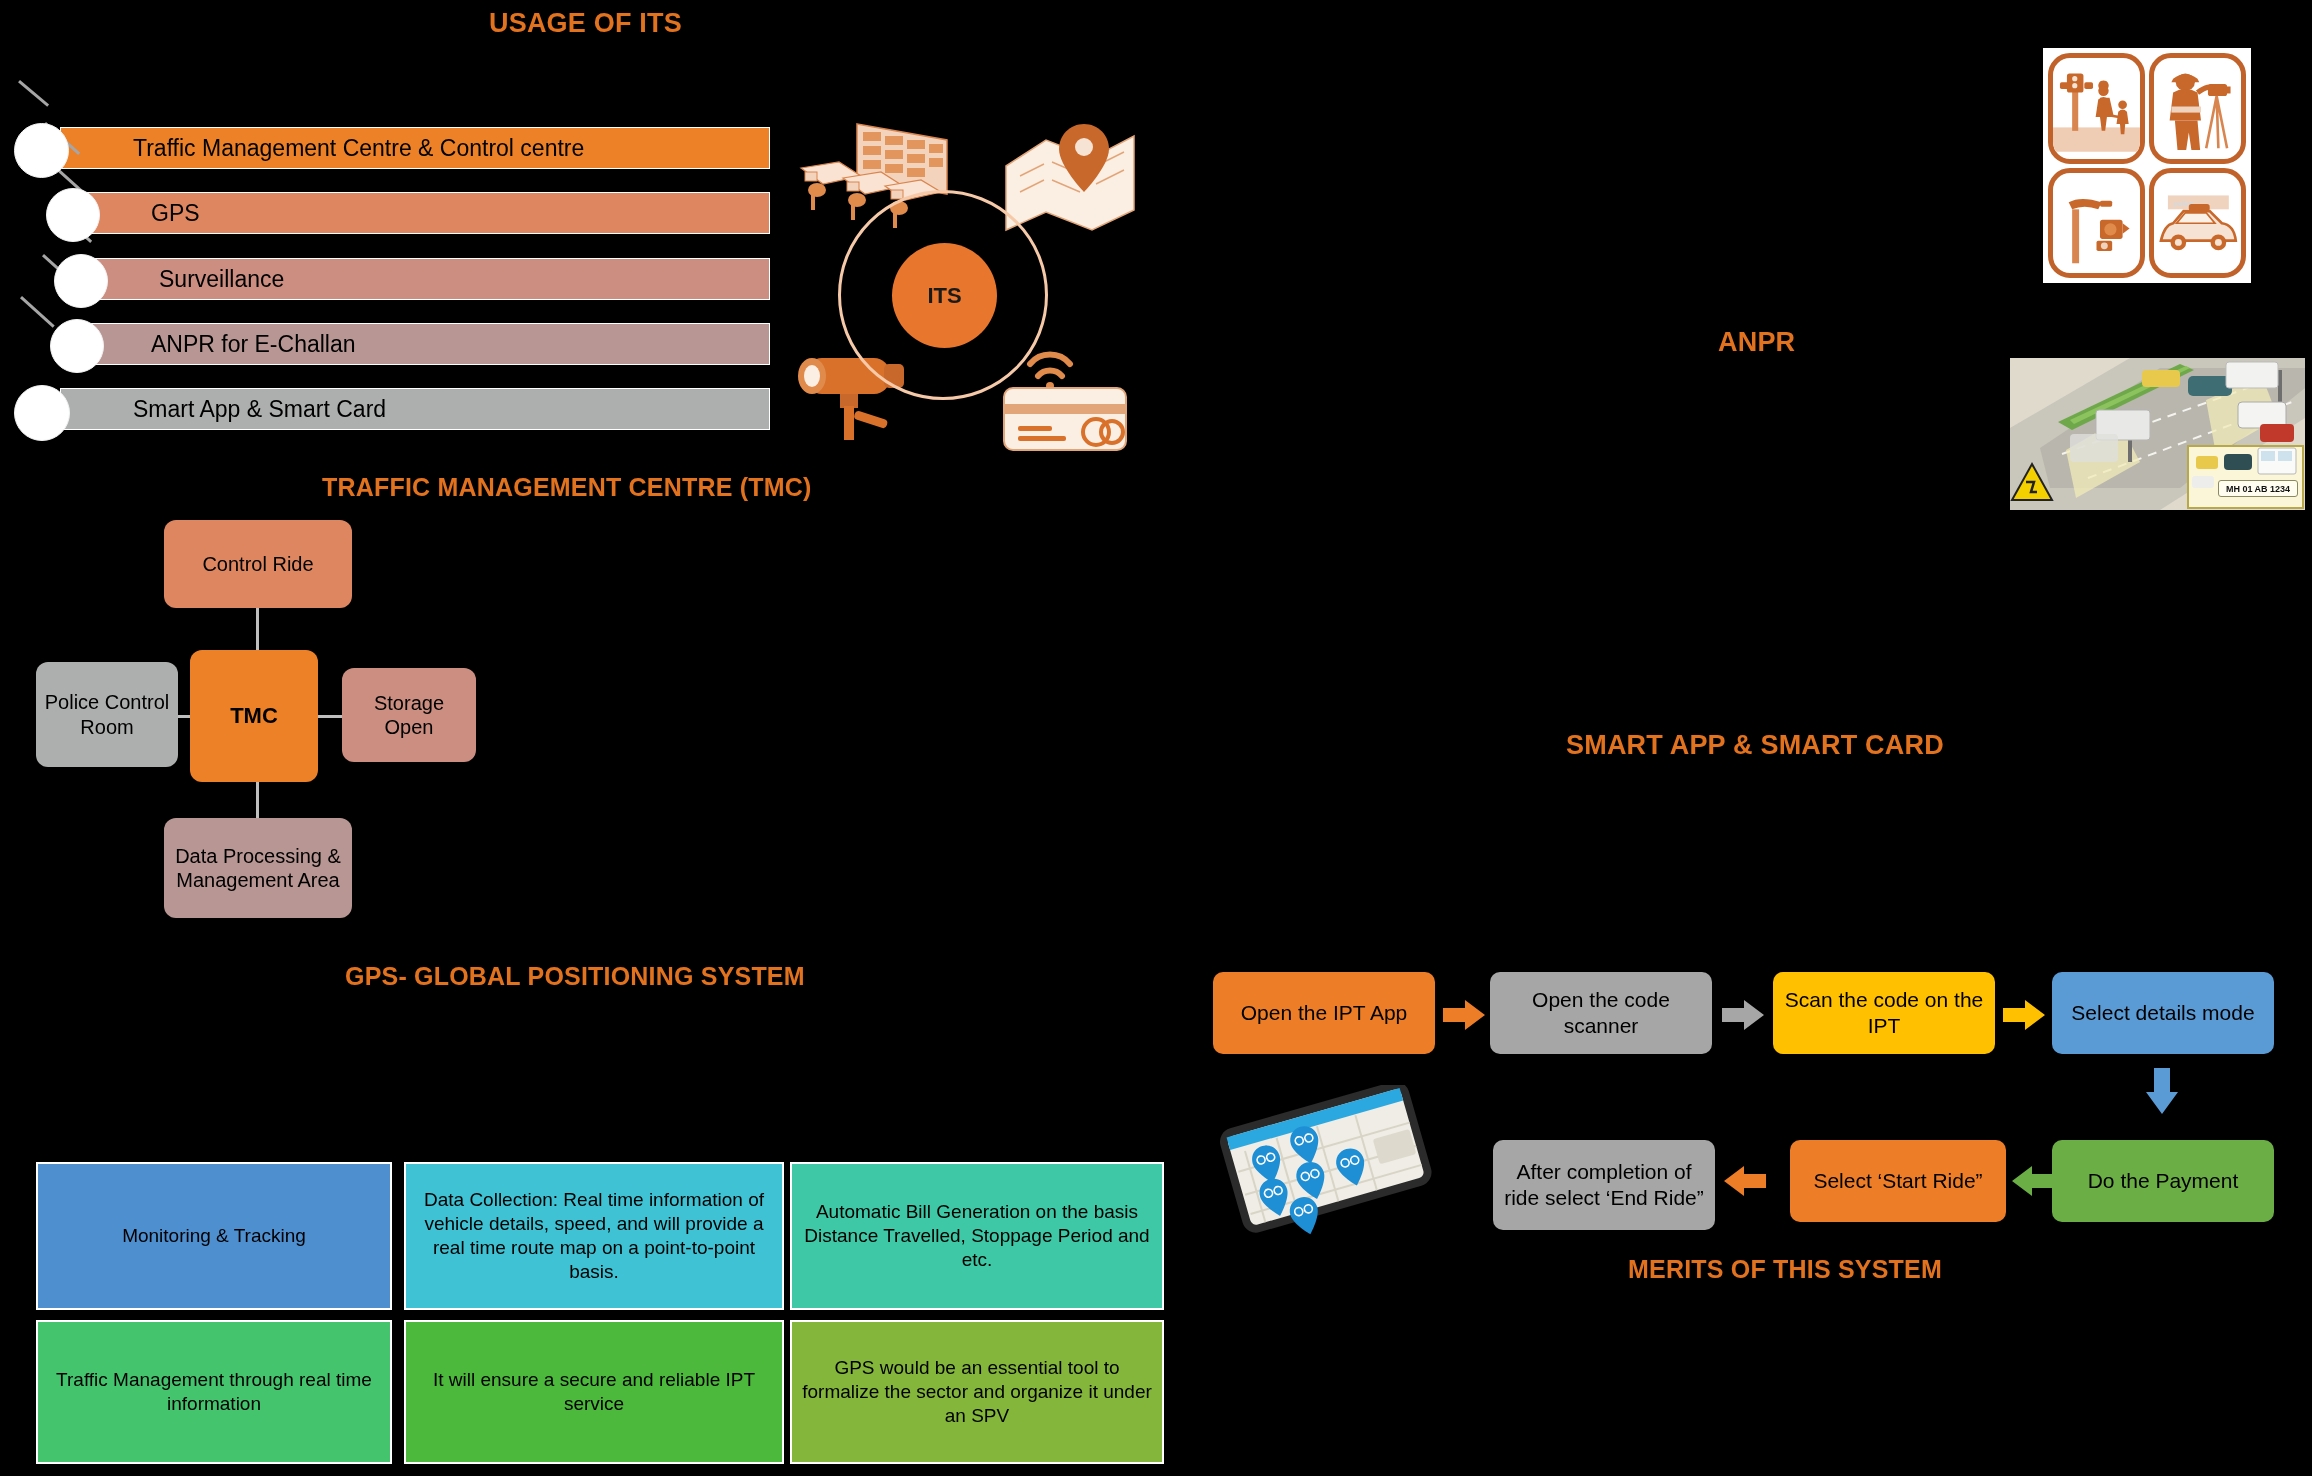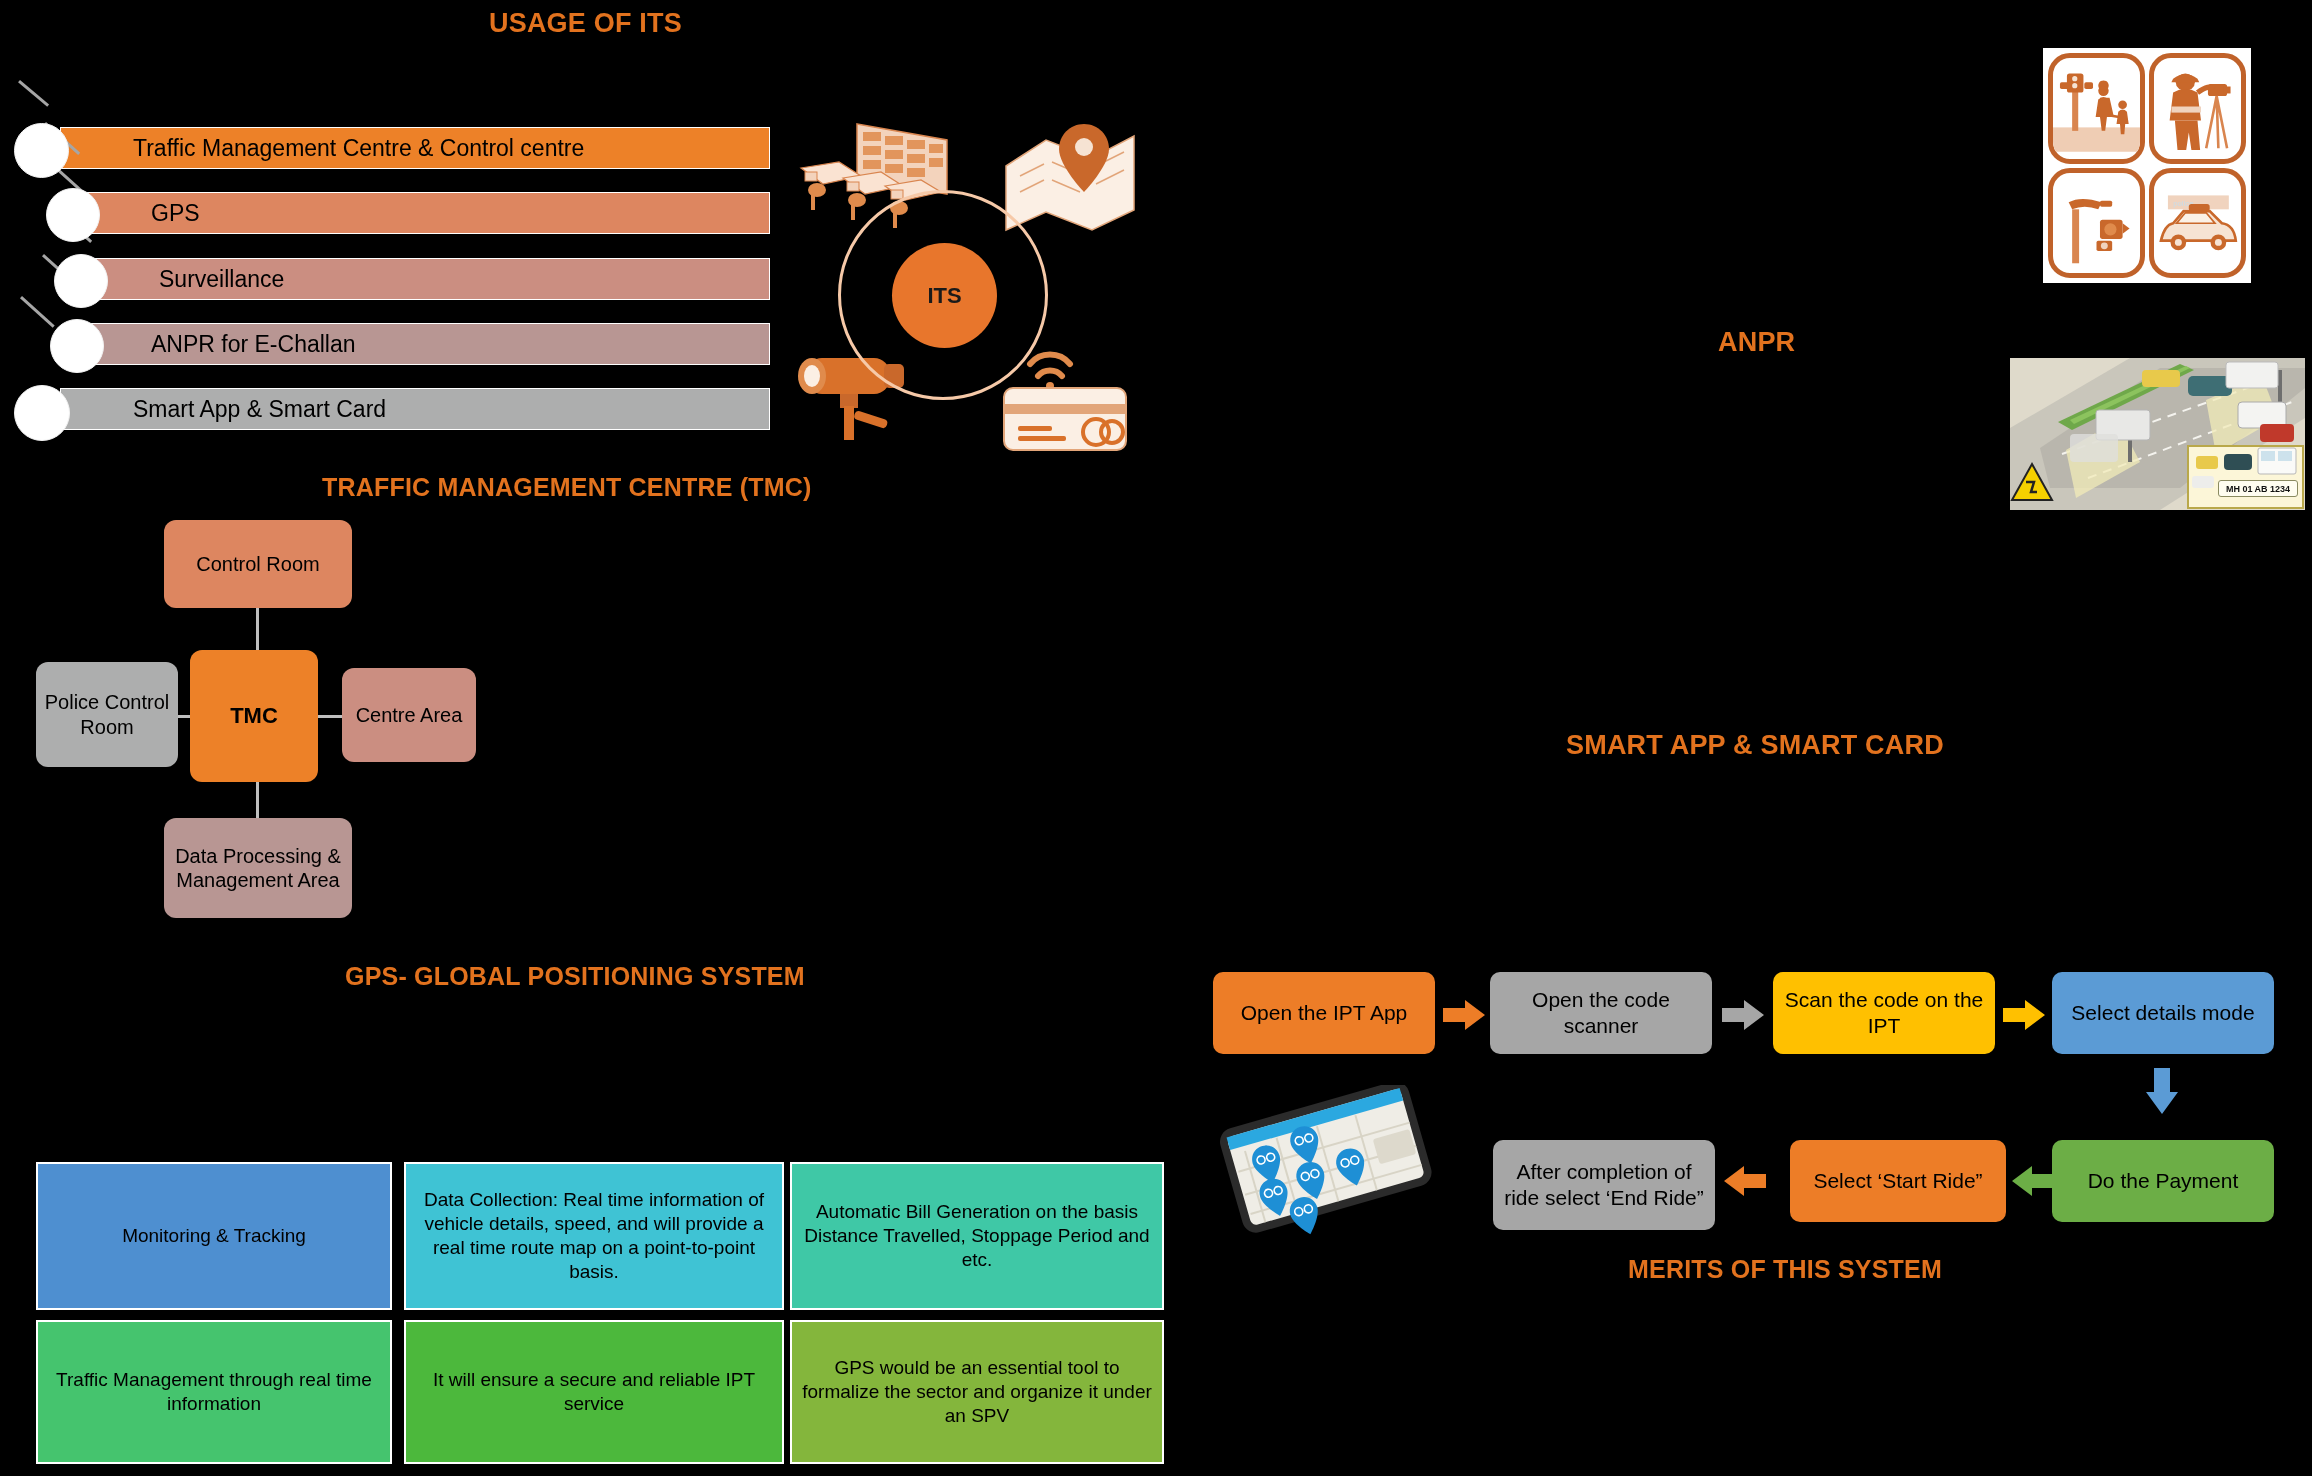--- a/index.html
+++ b/index.html
@@ -265,30 +265,30 @@
   </svg>
 
   <div class="sec-title" style="left:322px; top:473px; font-size:25px;">TRAFFIC MANAGEMENT CENTRE (TMC)</div>
 
   <div class="tmc-line" style="left:256px; top:605px; width:3px; height:55px;"></div>
   <div class="tmc-line" style="left:256px; top:760px; width:3px; height:60px;"></div>
   <div class="tmc-line" style="left:172px; top:715px; width:60px; height:3px;"></div>
   <div class="tmc-line" style="left:284px; top:715px; width:60px; height:3px;"></div>
 
   <div class="tmc-box" style="left:164px; top:520px; width:188px; height:88px; background:#DD8660;">
-    <span>Control  Room</span>
+    <span>Control  Ride</span>
   </div>
   <div class="tmc-box" style="left:36px; top:662px; width:142px; height:105px; background:#ADAEAE;">
     <span>Police Control Room</span>
   </div>
   <div class="tmc-box" style="left:190px; top:650px; width:128px; height:132px; background:#ED8128; font-weight:bold; font-size:22px;">
     <span>TMC</span>
   </div>
   <div class="tmc-box" style="left:342px; top:668px; width:134px; height:94px; background:#CB8E81;">
-    <span>Centre Area</span>
+    <span>Storage Open</span>
   </div>
   <div class="tmc-box" style="left:164px; top:818px; width:188px; height:100px; background:#B89693;">
     <span>Data Processing &amp; Management Area</span>
   </div>
 
   <div class="sec-title" style="left:345px; top:962px; font-size:25px;">GPS- GLOBAL POSITIONING SYSTEM</div>
 
   <div class="gps-cell" style="left:36px; top:1162px; width:356px; height:148px; background:#4E8FD0;">
     <span>Monitoring &amp; Tracking</span>
   </div>

